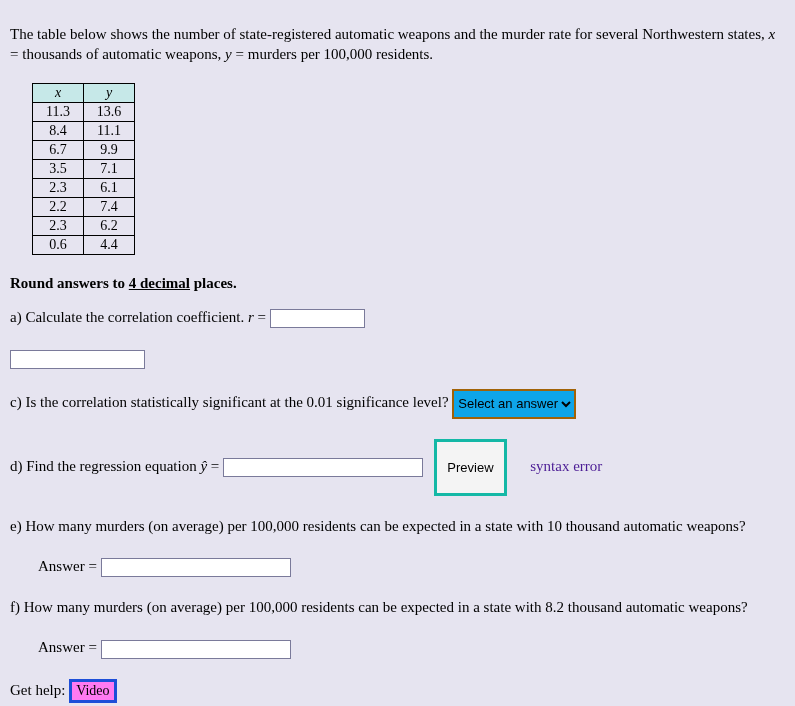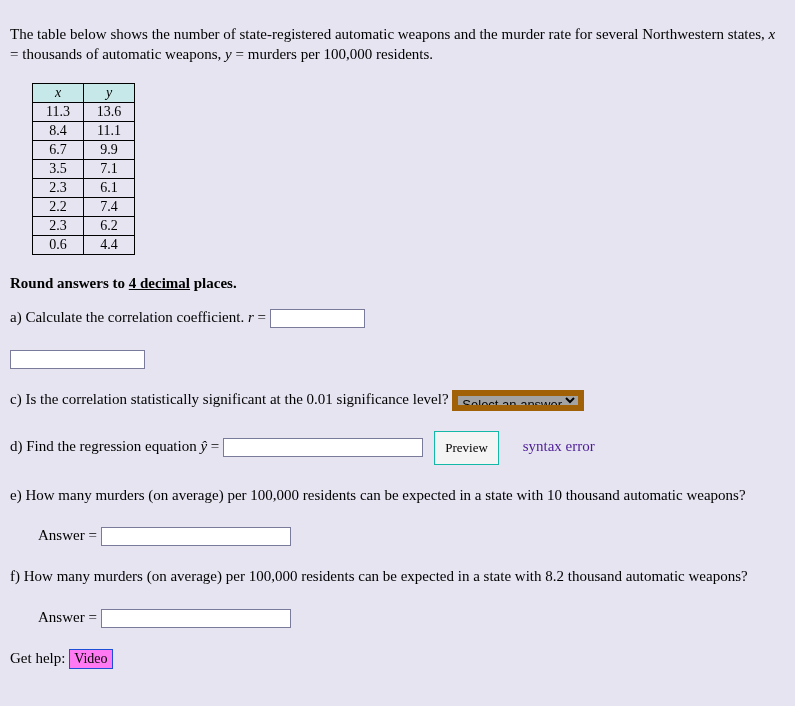--- a/index.html
+++ b/index.html
@@ -43,38 +43,38 @@
     padding: 0 2px;
     vertical-align: middle;
     box-sizing: border-box;
   }
   .in-sm { width: 95px; }
   .in-md { width: 135px; }
   .in-lg { width: 200px; }
   .in-ans { width: 190px; }
   select {
     font-size: 13px;
-    height: 21px;
-    border: 6px solid #a16207;
-    background: #a3a3a3;
+    height: 30px;
+    border: 2px solid #a16207;
+    background: #0ea5e9;
     vertical-align: middle;
   }
   button.preview {
     font-size: 13px;
-    padding: 8px 10px;
-    border: 1px solid #14b8a6;
+    padding: 18px 10px;
+    border: 3px solid #14b8a6;
     background: #f4f4f4;
     vertical-align: middle;
-    font-family: Liberation Serif, serif;
+    font-family: Liberation Sans, sans-serif;
   }
   .syntax-err { color: #4c1d95; margin-left: 20px; }
   .video-link {
     display: inline-block;
     background: #ff7af2;
-    border: 1px solid #1d4ed8;
+    border: 3px solid #1d4ed8;
     padding: 0 4px;
     color: #000;
     font-size: 14px;
     text-decoration: none;
   }
   .help-line { margin-top: 6px; }
 </style>
 </head>
 <body>
 

